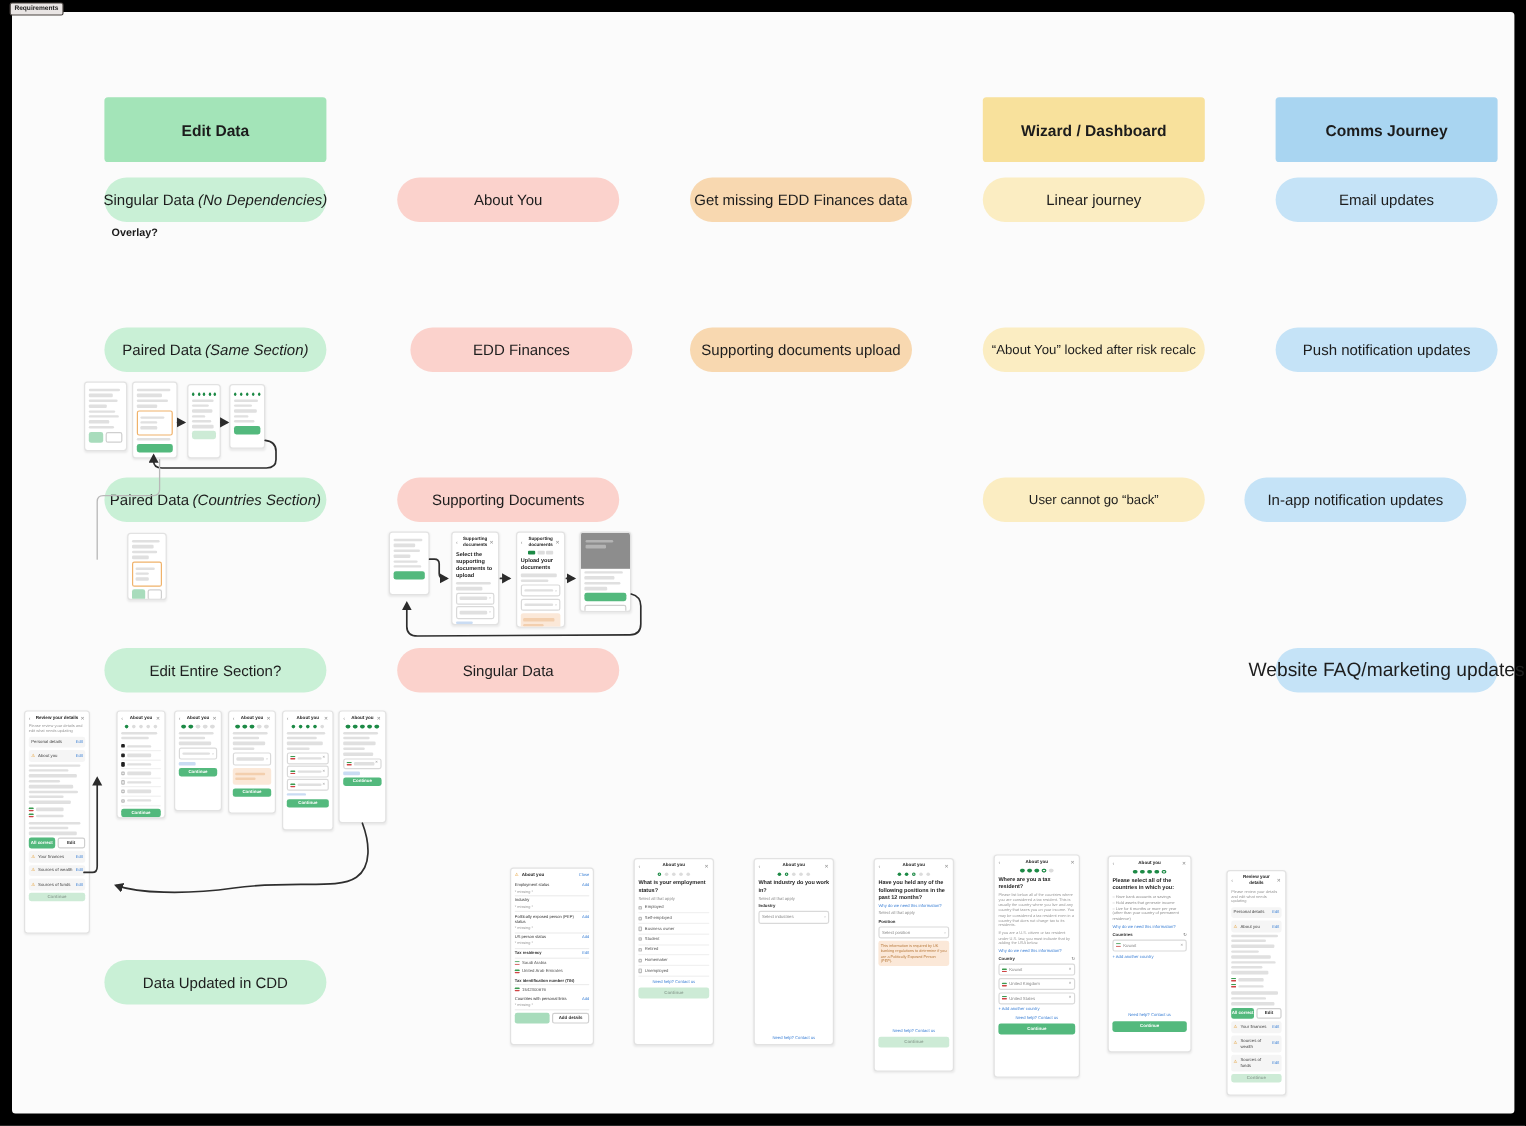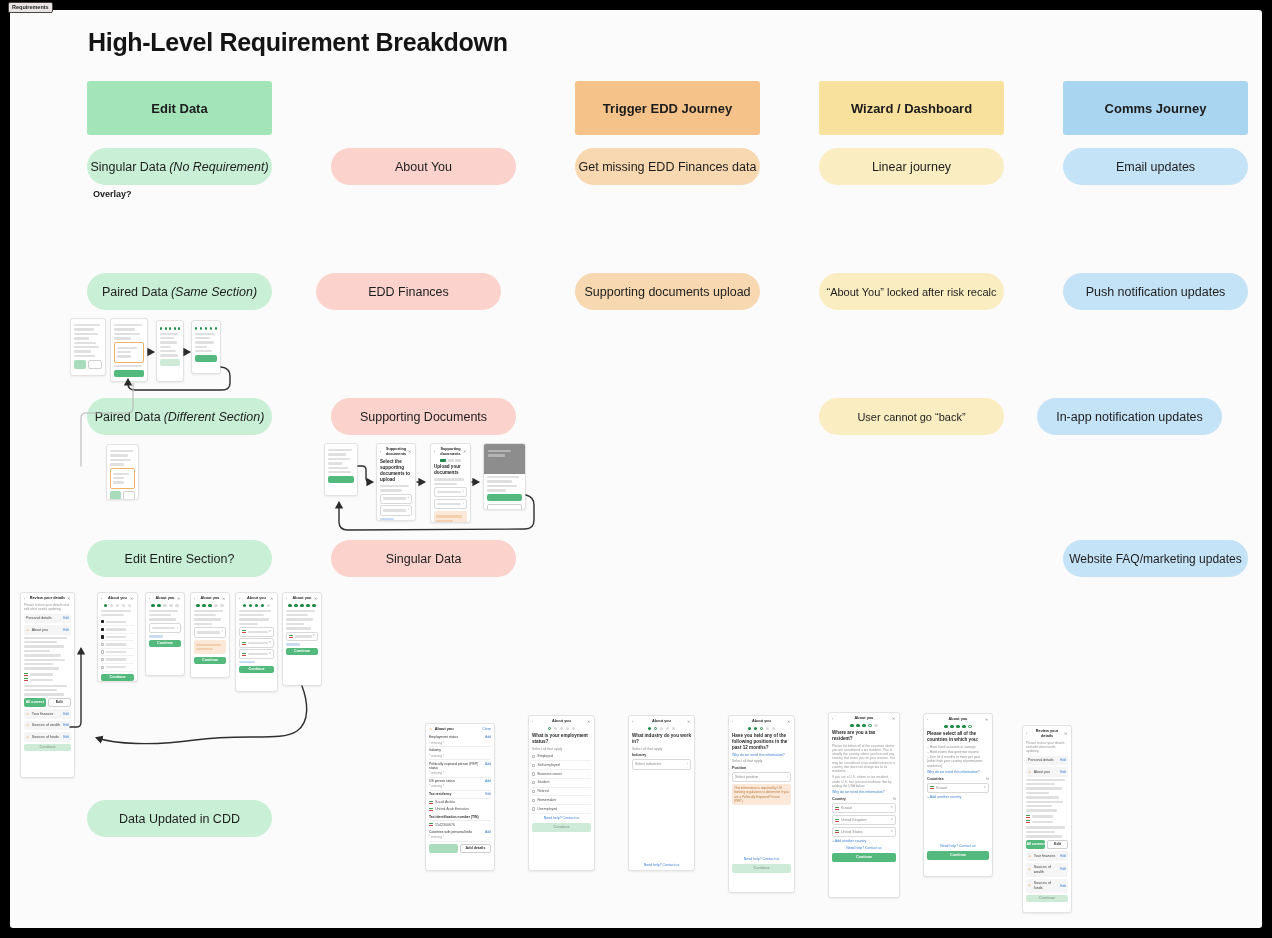--- a/index.html
+++ b/index.html
@@ -83,51 +83,49 @@
   .ms-progress{display:flex;gap:1.5px;justify-content:center;margin:2px 0;}
   .ms-progress .seg{width:6px;height:3.5px;background:#ddd;border-radius:.8px;}
   .ms-progress .seg.on{background:#1d8a46;}
 </style>
 </head>
 <body>
 
 <div id="stage">
   <div id="canvas"></div>
   <div id="tab">Requirements</div>
-  <div id="title">High-Level Requirement Breakdown</div>
 
   <div class="hdr" style="left: 87px; top: 81px; background: rgb(163, 228, 184);">Edit Data</div>
-  <div class="hdr" style="left: 575px; top: 81px; background: rgb(245, 194, 137);">Trigger EDD Journey</div>
   <div class="hdr" style="left: 819px; top: 81px; background: rgb(248, 225, 156);">Wizard / Dashboard</div>
   <div class="hdr" style="left: 1063px; top: 81px; background: rgb(169, 213, 241);">Comms Journey</div>
 
   <div class="pill" style="left: 87px; top: 148px; background: rgb(201, 240, 214);">
     <span>Singular Data</span>
-      <span class="it">(No Requirement)</span>
+      <span class="it">(No Dependencies)</span>
     </div>
   <div class="pill" style="left: 87px; top: 273px; background: rgb(201, 240, 214);">
     <span>Paired Data</span>
       <span class="it">(Same Section)</span>
     </div>
   <div class="pill" style="left: 87px; top: 398px; background: rgb(201, 240, 214);">
     <span>Paired Data</span>
-      <span class="it">(Different Section)</span>
+      <span class="it">(Countries Section)</span>
     </div>
   <div class="pill" style="left: 87px; top: 800px; background: rgb(201, 240, 214);">
     <span>Data Updated in CDD</span>
     </div>
   <div class="pill" style="left: 87px; top: 540px; background: rgb(201, 240, 214);">
     <span>Edit Entire Section?</span>
     </div>
   <div id="overlay-note">Overlay?</div>
 
   <div class="pill" style="left: 331px; top: 148px; background: rgb(251, 210, 204);">
     <span>About You</span>
     </div>
-  <div class="pill" style="left: 316px; top: 273px; background: rgb(251, 210, 204);">
+  <div class="pill" style="left: 342px; top: 273px; background: rgb(251, 210, 204);">
     <span>EDD Finances</span>
     </div>
   <div class="pill" style="left: 331px; top: 398px; background: rgb(251, 210, 204);">
     <span>Supporting Documents</span>
     </div>
   <div class="pill" style="left: 331px; top: 540px; background: rgb(251, 210, 204);">
     <span>Singular Data</span>
     </div>
 
   <div class="pill" style="left: 575px; top: 148px; background: rgb(248, 216, 176);">
@@ -149,21 +147,21 @@
 
   <div class="pill small" style="left: 819px; top: 398px; background: rgb(251, 237, 194);">
     <span>User cannot go “back”</span>
     </div>
   <div class="pill" style="left: 1063px; top: 273px; background: rgb(197, 227, 247);">
     <span>Push notification updates</span>
     </div>
   <div class="pill" style="left: 1037px; top: 398px; background: rgb(197, 227, 247);">
     <span>In-app notification updates</span>
     </div>
-  <div class="pill" style="left: 1063px; top: 540px; font-size: 12px; background: rgb(197, 227, 247);">
+  <div class="pill" style="left: 1063px; top: 540px; font-size: 16px; background: rgb(197, 227, 247);">
     <span>Website FAQ/marketing updates</span>
     </div>
 
   <div id="thumbs">
       <div class="ms" style="left: 70px; top: 318px; width: 36px; height: 58px;">
         <div class="ms-barwrap">
           <div class="ms-bar" style="width: 92%;"></div>
           <div class="ms-bar" style="width: 70%;"></div>
           <div class="ms-bar" style="width: 85%;"></div>
           <div class="ms-bar" style="width: 55%;"></div>

